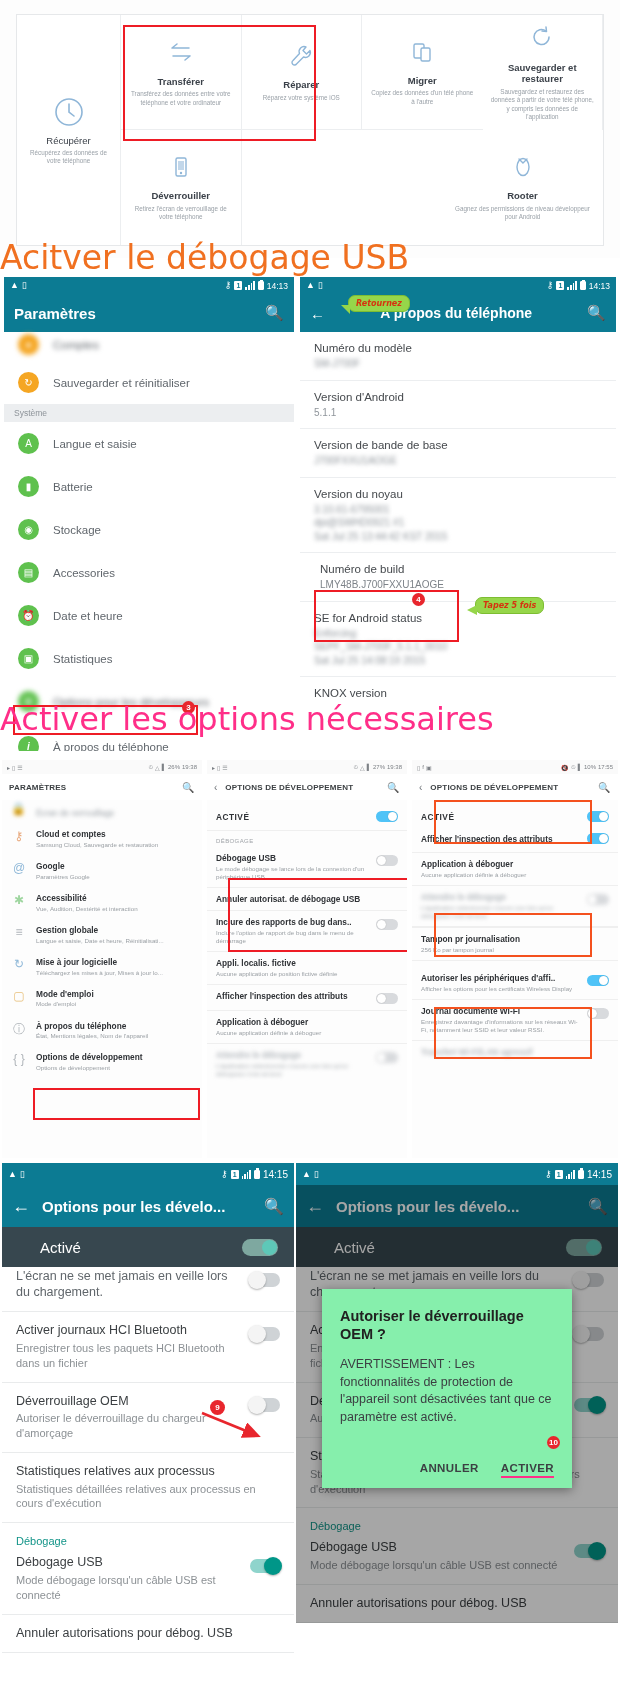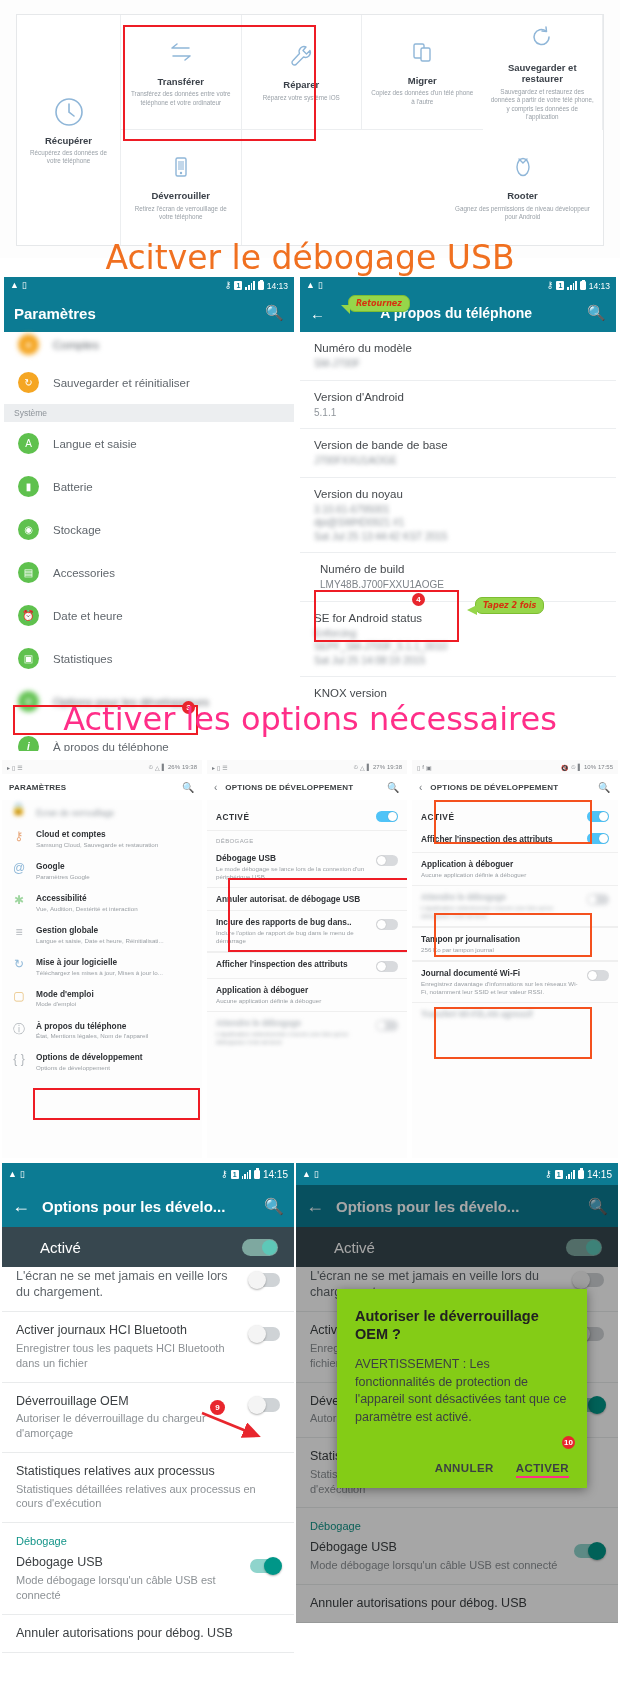--- a/index.html
+++ b/index.html
@@ -30,30 +30,30 @@
     display: flex; flex-direction: column; align-items: center; justify-content: center;
     padding: 6px 8px; text-align: center;
     border-right: 1px solid #eceef0; border-bottom: 1px solid #eceef0;
     position: relative;
   }
   .tile:nth-child(3n) { border-right: none; }
   .tile:nth-child(n+4) { border-bottom: none; }
   .tile-icon { margin-bottom: 6px; color: #8fb6d8; }
   .tile-title { font-size: 9.5px; color: #3b4149; font-weight: bold; line-height: 1.15; margin-bottom: 3px; }
   .tile-desc { font-size: 6.3px; color: #9aa1a8; line-height: 1.35; max-width: 150px; }
-  .tile-left-title { font-size: 9.5px; color: #3b4149; font-weight: bold; margin: 6px 0 3px 0; text-align:center;}
+  .tile-left-title { font-size: 9.5px; color: #3b4149; font-weight: normal; margin: 6px 0 3px 0; text-align:center;}
   .tile-left-desc { font-size: 6.3px; color: #9aa1a8; line-height: 1.35; text-align:center; padding: 0 10px;}
   .tile-red-outline {
     position: absolute; left: 106px; top: 10px; width: 193px; height: 116px;
     border: 2px solid #ee1c25; pointer-events: none; z-index: 5;
   }
 
   
   .headline {
-    position: absolute; left: 0; width: 620px; text-align: center;
+    position: absolute; left: 0; width: 620px; text-align: left;
     font-size: 33px; font-weight: normal; letter-spacing: 0px; z-index: 40;
     font-family: "DejaVu Sans", sans-serif;
     white-space: nowrap;
   }
   #headline-1 { top: 238px; color: #f07020; }
   #headline-2 { top: 700px; color: #ff2e88; font-size: 32px; }
 
   
   #sec-about { position: absolute; left: 0; top: 277px; width: 620px; height: 478px; }
   .scr { position: absolute; top: 0; background: #fff; overflow: hidden; }
@@ -166,21 +166,21 @@
   .o-d { font-size: 11px; color:#8c9195; line-height:1.35; margin-top:2px;}
   .o-sep { height:1px; background:#e9ebec; }
   .o-cap { font-size: 11px; color:#129488; padding: 12px 14px 4px 14px;}
   .otgl { width:30px; height:14px; border-radius:8px; background:#cfd3d6; position:relative; flex:none; margin-top:4px;}
   .otgl i { position:absolute; top:-2px; left:-2px; width:18px; height:18px; border-radius:50%; background:#f4f4f4; box-shadow:0 1px 2px rgba(0,0,0,.3);}
   .otgl.on { background:#8fd4cc; }
   .otgl.on i { left:auto; right:-2px; background:#009688; }
 
   .dim { position:absolute; inset:0; background:rgba(0,0,0,.35); z-index: 8; }
   .dialog {
-    position:absolute; left: 41px; top: 104px; width: 250px; background:#84cc16;
+    position:absolute; left: 26px; top: 104px; width: 250px; background:#86efac;
     z-index: 10; padding: 18px 18px 10px 18px; box-shadow: 0 2px 10px rgba(0,0,0,.4);
   }
   .dlg-title { font-size: 14.5px; font-weight: bold; color:#212121; line-height:1.25; margin-bottom: 13px;}
   .dlg-body { font-size: 12.5px; color:#3c4043; line-height:1.4; }
   .dlg-actions { display:flex; justify-content:flex-end; gap: 22px; margin-top: 18px; position:relative; padding-bottom: 4px;}
   .dlg-btn { font-size: 11.5px; font-weight: bold; color:#3c4043; letter-spacing:.4px; position:relative;margin-top:18px;}
   .dlg-underline { position:absolute; left:0; right:0; bottom:-4px; height:2px; background:#ff2e88; }
 
   .arrow-red { position:absolute; z-index: 20; }
 </style>
@@ -395,21 +395,21 @@
       <div class="about-v blurred-soft" style="white-space:pre-line">Enforcing
 SEPF_SM-J700F_5.1.1_0010
 Sat Jul 25 14:08:19 2015</div>
     </div>
     <div class="about-row" style="border:none">
       <div class="about-t">KNOX version</div>
     </div>
 
     <div class="red-box" style="left:14px; top:313px; width:145px; height:52px;"></div>
     <div class="badge" style="left:112px; top:316px;">4</div>
-    <div class="callout" id="callout-tapez" style="left:175px; top:320px;">Tapez 2 fois</div>
+    <div class="callout" id="callout-tapez" style="left:175px; top:320px;">Tapez 5 fois</div>
     <div class="callout" id="callout-retour" style="left:48px; top:18px;">Retournez</div>
   </div>
 </div>
 
 <div class="headline" id="headline-2">Activer les options  nécessaires</div>
 
 <div id="sec-dev">
 
   <div class="sscr" id="sscr-1">
     <div class="s-status">
@@ -540,20 +540,26 @@
     <div class="s-row">
       <span class="s-row-text">
         <div class="s-t">Inclure des rapports de bug dans..</div>
         <div class="s-d">Inclure l'option de rapport de bug dans le menu de démarrage</div>
       </span>
       <span class="tgl">
           <i></i>
         </span>
     </div>
     <div class="s-sep"></div>
+    <div class="s-row">
+      <span class="s-row-text">
+        <div class="s-t">Appli. localis. fictive</div>
+        <div class="s-d">Aucune application de position fictive définie</div>
+      </span>
+    </div>
     <div class="s-sep"></div>
     <div class="s-row">
       <span class="s-row-text">
           <div class="s-t">Afficher l'inspection des attributs</div>
         </span>
       <span class="tgl">
           <i></i>
         </span>
     </div>
     <div class="s-sep"></div>
@@ -627,20 +633,29 @@
     </div>
     <div class="s-sep"></div>
     <div class="s-sep"></div>
     <div class="s-row">
       <span class="s-row-text">
         <div class="s-t">Tampon pr journalisation</div>
         <div class="s-d">256 Ko par tampon journal</div>
       </span>
     </div>
     <div class="s-sep"></div>
+    <div class="s-row" style="padding-top:12px">
+      <span class="s-row-text">
+        <div class="s-t">Autoriser les périphériques d'affi..</div>
+        <div class="s-d">Afficher les options pour les certificats Wireless Display</div>
+      </span>
+      <span class="tgl on">
+          <i></i>
+        </span>
+    </div>
     <div class="s-sep"></div>
     <div class="s-row">
       <span class="s-row-text">
         <div class="s-t">Journal documenté Wi-Fi</div>
         <div class="s-d">Enregistrez davantage d'informations sur les réseaux Wi-Fi, notamment leur SSID et leur valeur RSSI.</div>
       </span>
       <span class="tgl">
           <i></i>
         </span>
     </div>

